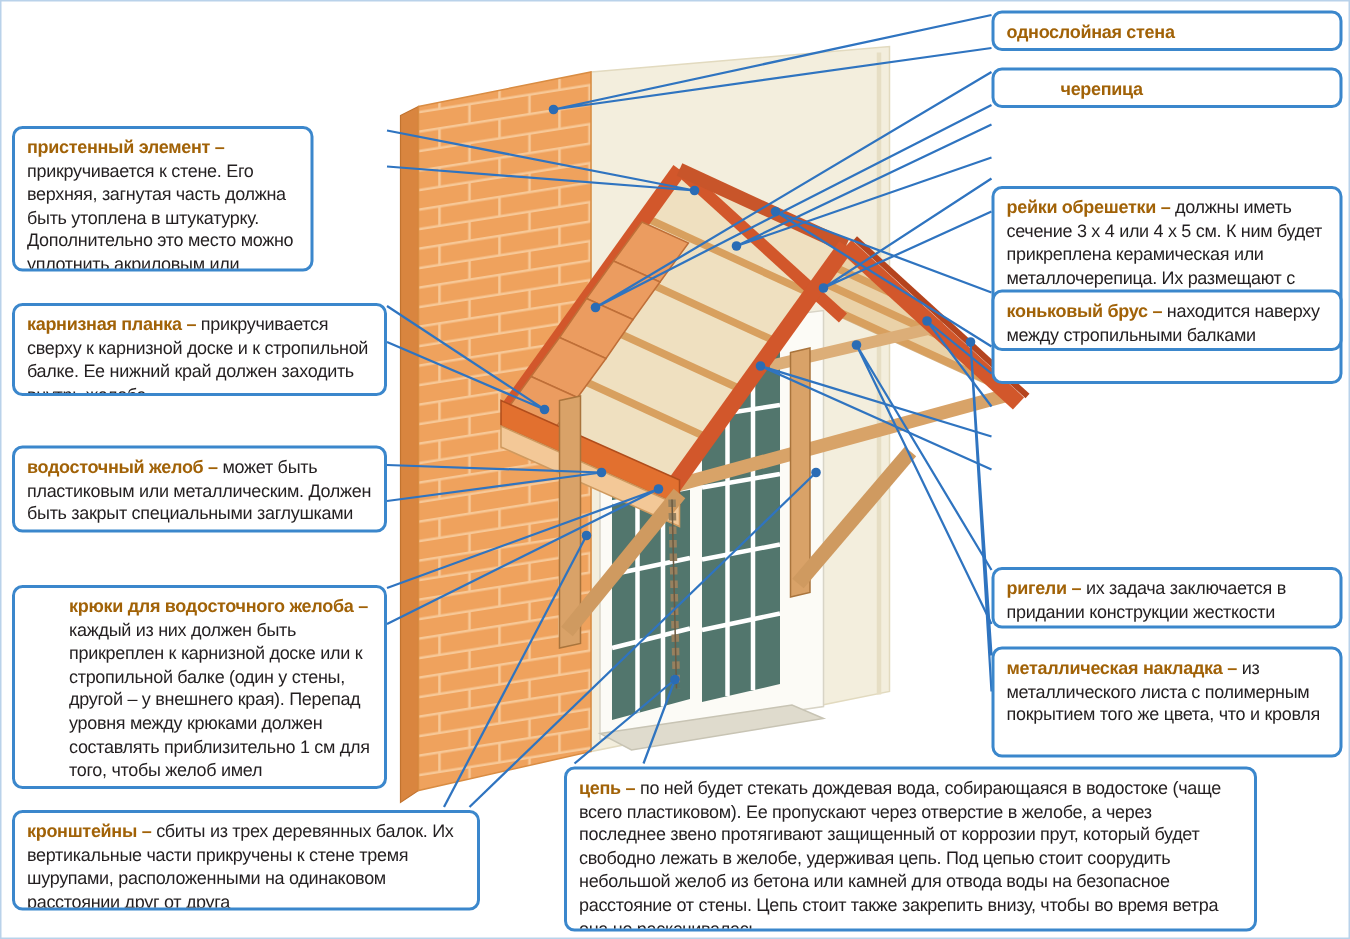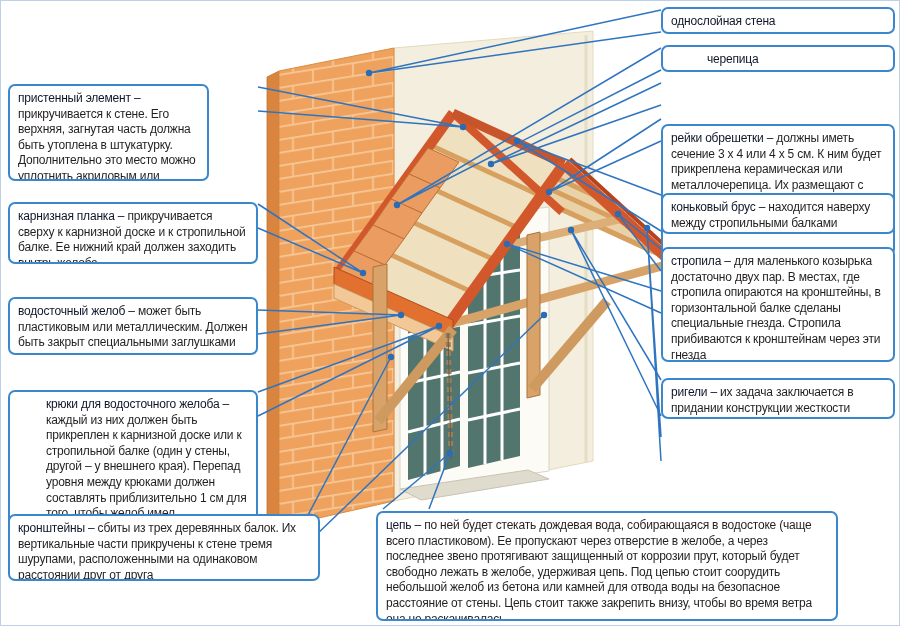--- a/index.html
+++ b/index.html
@@ -8,27 +8,27 @@
     border:1px solid #b9d2ea;box-sizing:border-box;overflow:hidden;
     font-family:"Liberation Sans",sans-serif;
   }
   #scene{position:absolute;left:0;top:0;z-index:1;}
   .callout{
     position:absolute;background:#fff;border:2px solid #3b87cc;border-radius:7px;
     padding:5px 8px;box-sizing:border-box;z-index:2;
     font-size:12px;line-height:1.3;letter-spacing:-0.2px;color:#231f20;
     overflow:hidden;
   }
-  .callout .term{font-weight:normal;color:#0f172a;}
+  .callout .term{font-weight:bold;color:#a16207;}
   
   .c-l1{left:7px;top:83px;width:201px;height:97px;}
   .c-l2{left:7px;top:201px;width:250px;height:62px;}
   .c-l3{left:7px;top:296px;width:250px;height:58px;}
   .c-l4{left:7px;top:389px;width:250px;height:136px;padding-left:36px;}
-  .c-l5{left:7px;top:513px;width:312px;height:67px;}
+  .c-l5{left:7px;top:539px;width:312px;height:67px;}
   
   .c-r1{left:660px;top:6px;width:234px;height:27px;}
   .c-r2{left:660px;top:44px;width:234px;height:27px;padding-left:44px;}
   .c-r3{left:660px;top:79px;width:234px;height:132px;margin-top:44px;}
   .c-r4{left:660px;top:192px;width:234px;height:41px;}
   .c-r5{left:660px;top:246px;width:234px;height:115px;}
   .c-r6{left:660px;top:377px;width:234px;height:41px;}
   .c-r7{left:660px;top:430px;width:234px;height:74px;}
   
   .c-b1{left:375px;top:510px;width:462px;height:110px;}
@@ -197,27 +197,27 @@
     <span class="desc"></span>
   </div>
   <div class="callout c-r3">
     <span class="term">рейки обрешетки –</span>
     <span class="desc">должны иметь сечение 3 х 4 или 4 х 5 см. К ним будет прикреплена керамическая или металлочерепица. Их размещают с соблюдением рекомендованных промежутков</span>
   </div>
   <div class="callout c-r4">
     <span class="term">коньковый брус –</span>
     <span class="desc">находится наверху между стропильными балками</span>
   </div>
-  <div class="callout c-r5">
-    <span class="term">стропила –</span>
-    <span class="desc">для маленького козырька достаточно двух пар. В местах, где стропила опираются на кронштейны, в горизонтальной балке сделаны специальные гнезда. Стропила прибиваются к кронштейнам через эти гнезда</span>
-  </div>
   <div class="callout c-r6">
     <span class="term">ригели –</span>
     <span class="desc">их задача заключается в придании конструкции жесткости</span>
   </div>
+  <div class="callout c-r7">
+    <span class="term">металлическая накладка –</span>
+    <span class="desc">из металлического листа с полимерным покрытием того же цвета, что и кровля</span>
+  </div>
 
   <div class="callout c-b1">
     <span class="term">цепь –</span>
     <span class="desc">по ней будет стекать дождевая вода, собирающаяся в водостоке (чаще всего пластиковом). Ее пропускают через отверстие в желобе, а через последнее звено протягивают защищенный от коррозии прут, который будет свободно лежать в желобе, удерживая цепь. Под цепью стоит соорудить небольшой желоб из бетона или камней для отвода воды на безопасное расстояние от стены. Цепь стоит также закрепить внизу, чтобы во время ветра она не раскачивалась</span>
   </div>
 
 </div>
 
 </body></html>

